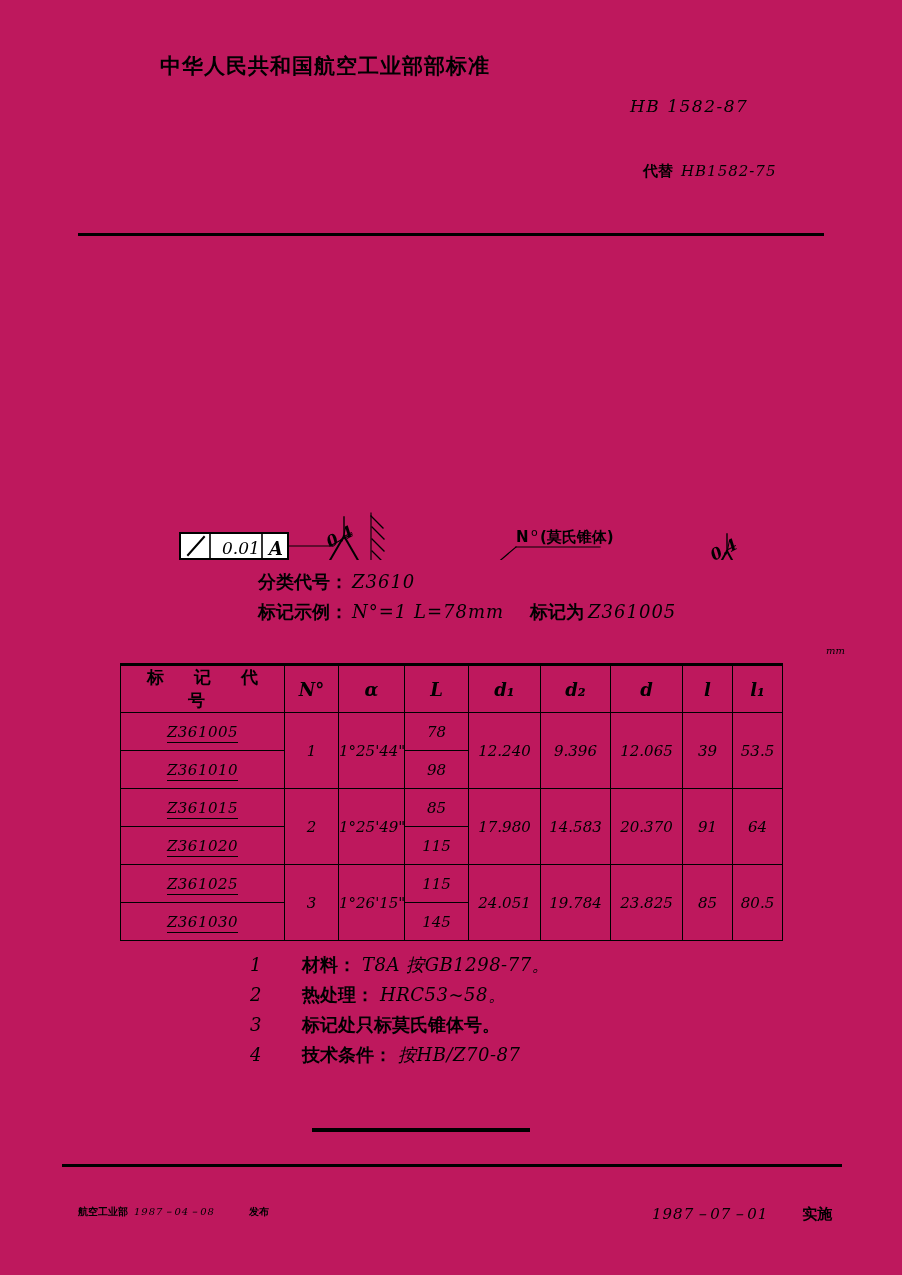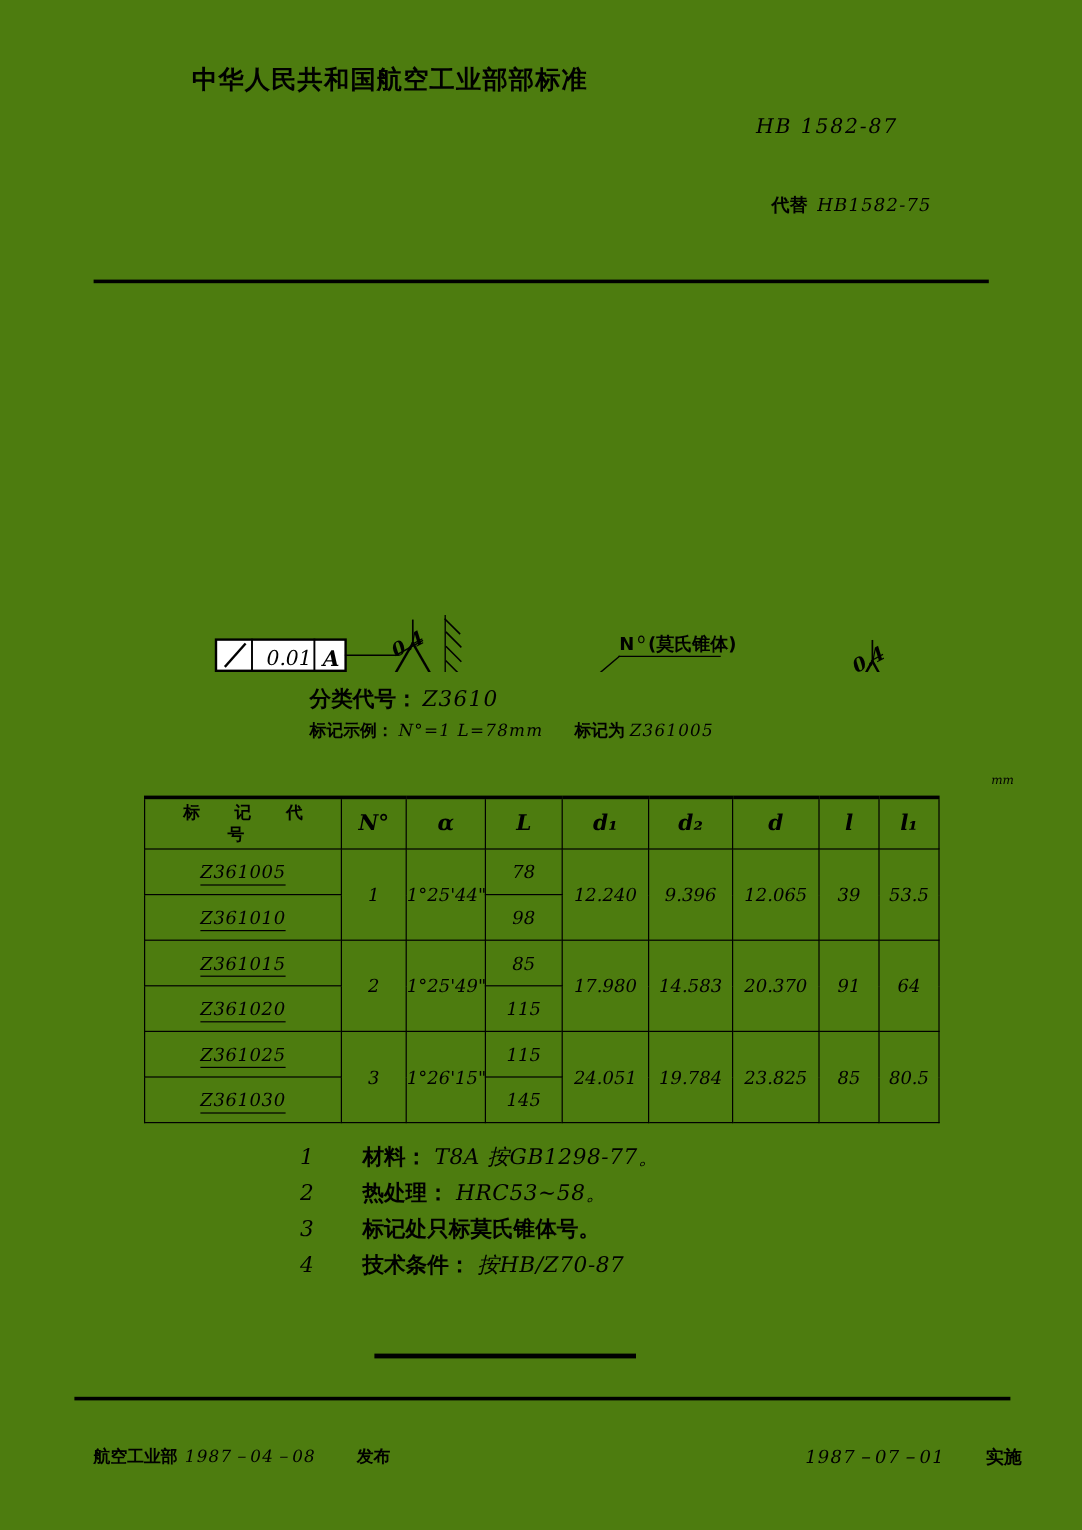--- a/index.html
+++ b/index.html
@@ -7,21 +7,21 @@
   body{
     width:902px;height:1275px;
     background:#ffffff;
     font-family:"DejaVu Sans","Liberation Sans",sans-serif;
     color:#000;
     position:relative;
     overflow:hidden;
   }
   .page{
     position:absolute;left:0;top:0;width:902px;height:1275px;
-    background:#4d7c0f;
+    background:#be185d;
   }
   
   .abs{position:absolute;}
   .cn{font-family:"DejaVu Sans","Liberation Sans",sans-serif;font-weight:bold;}
 
   
   #header-title{
     left:160px;top:52px;font-size:21px;font-weight:bold;letter-spacing:1px;
   }
   #std-number{
@@ -35,33 +35,33 @@
     left:630px;top:162px;font-size:15px;margin-left:13px;
   }
   #replaces .lbl{font-weight:bold;font-family:"DejaVu Sans","Liberation Sans",sans-serif;font-style:normal;}
   #replaces .val{font-style:italic;font-family:"DejaVu Serif","Liberation Serif",serif;letter-spacing:1px;margin-left:8px;}
 
   .rule-top{left:78px;top:233px;width:746px;height:3px;background:#000;}
   .rule-short{left:312px;top:1128px;width:218px;height:4px;background:#000;}
   .rule-bottom{left:62px;top:1164px;width:780px;height:3px;background:#000;}
 
   
-  #footer-left{left:78px;top:1205px;font-size:14px;white-space:nowrap;}
-  #footer-right{left:665px;top:1205px;font-size:15px;white-space:nowrap;}
+  #footer-left{left:78px;top:1205px;font-size:10px;white-space:nowrap;}
+  #footer-right{left:646px;top:1205px;font-size:15px;white-space:nowrap;}
   .f-org{font-weight:bold;font-family:"DejaVu Sans","Liberation Sans",sans-serif;}
   .f-date{font-family:"DejaVu Serif","Liberation Serif",serif;font-style:italic;letter-spacing:1px;margin-left:6px;}
   .f-act{font-weight:bold;margin-left:34px;}
 
   
   #drawing{left:0px;top:255px;width:902px;height:305px;}
   #drawing svg{display:block;}
 
   
   #class-code{left:258px;top:570px;font-size:18px;}
-  #mark-example{left:258px;top:600px;font-size:14px;}
+  #mark-example{left:258px;top:600px;font-size:18px;}
   .kv-label{font-weight:bold;font-family:"DejaVu Sans","Liberation Sans",sans-serif;margin-top:37px;}
   .kv-val{font-family:"DejaVu Serif","Liberation Serif",serif;font-style:italic;letter-spacing:1px;margin-left:4px;}
 
   
   #unit-label{left:826px;top:645px;font-size:10px;font-style:italic;
     font-family:"DejaVu Serif","Liberation Serif",serif;}
   #spec-table{
     left:120px;top:663px;width:662px;height:263px;
   }
   #spec-table table{
@@ -74,21 +74,21 @@
     font-family:"DejaVu Serif","Liberation Serif",serif;
     font-style:italic;
     font-size:15px;
     padding:0;
   }
   #spec-table thead th{
     height:41px;font-size:18px;
   }
   #spec-table thead th.code-h{
     font-family:"DejaVu Sans","Liberation Sans",sans-serif;
-    font-style:normal;font-weight:bold;font-size:14px;letter-spacing:12px;
+    font-style:normal;font-weight:bold;font-size:17px;letter-spacing:12px;
     text-indent:12px;
   }
   #spec-table .outer{border-top:3px solid #000;}
   .mark-cell{
     text-align:left;padding-left:14px;font-size:16px;letter-spacing:.5px;
     height:37px;
   }
   .mark-cell .u{border-bottom:1.3px solid #000;padding-bottom:1px;}
   .len-cell{height:37px;font-size:16px;}
 

